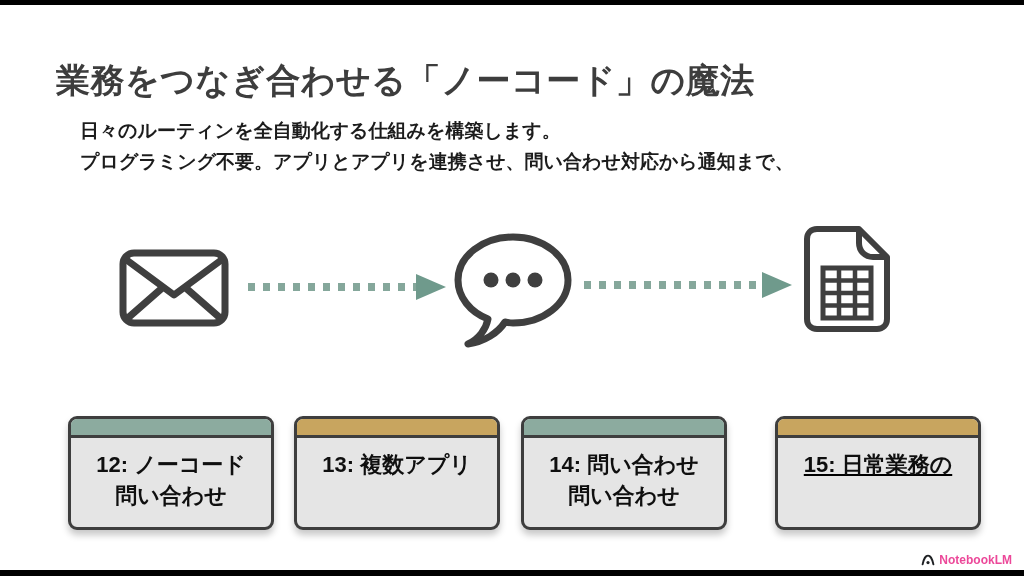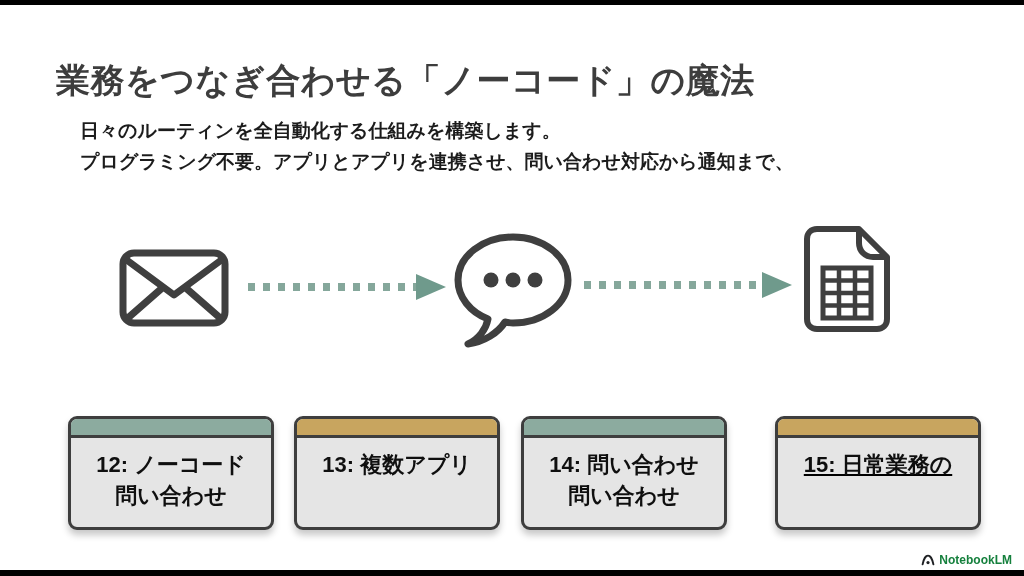--- a/index.html
+++ b/index.html
@@ -73,21 +73,21 @@
 
   .brand {
     position: absolute;
     right: 12px;
     bottom: 9px;
     display: flex;
     align-items: center;
     gap: 4px;
     font-size: 12px;
     font-weight: 700;
-    color: #15803d;
+    color: #ec4899;
   }
 </style>
 </head>
 <body>
 
 <div class="stage">
 
   <div class="letterbox top"></div>
 
   <h1 class="title">業務をつなぎ合わせる「ノーコード」の魔法</h1>

